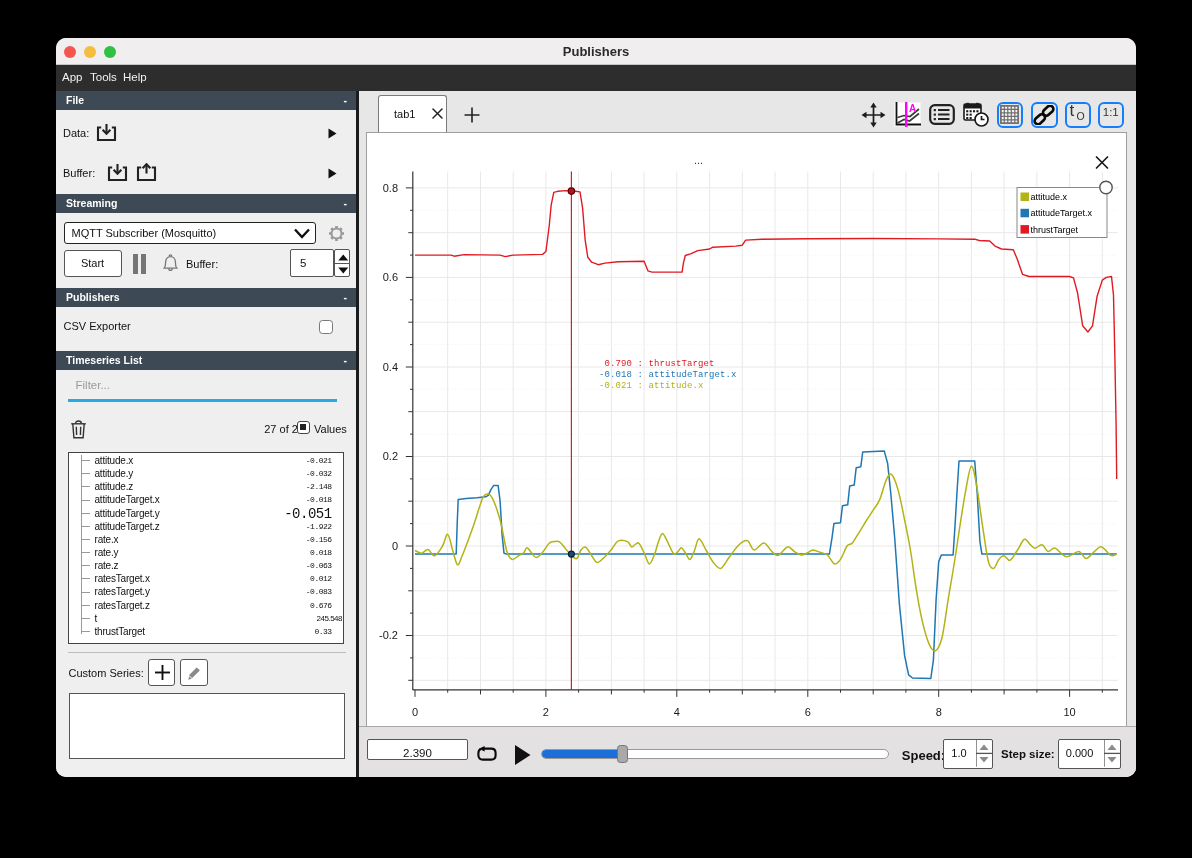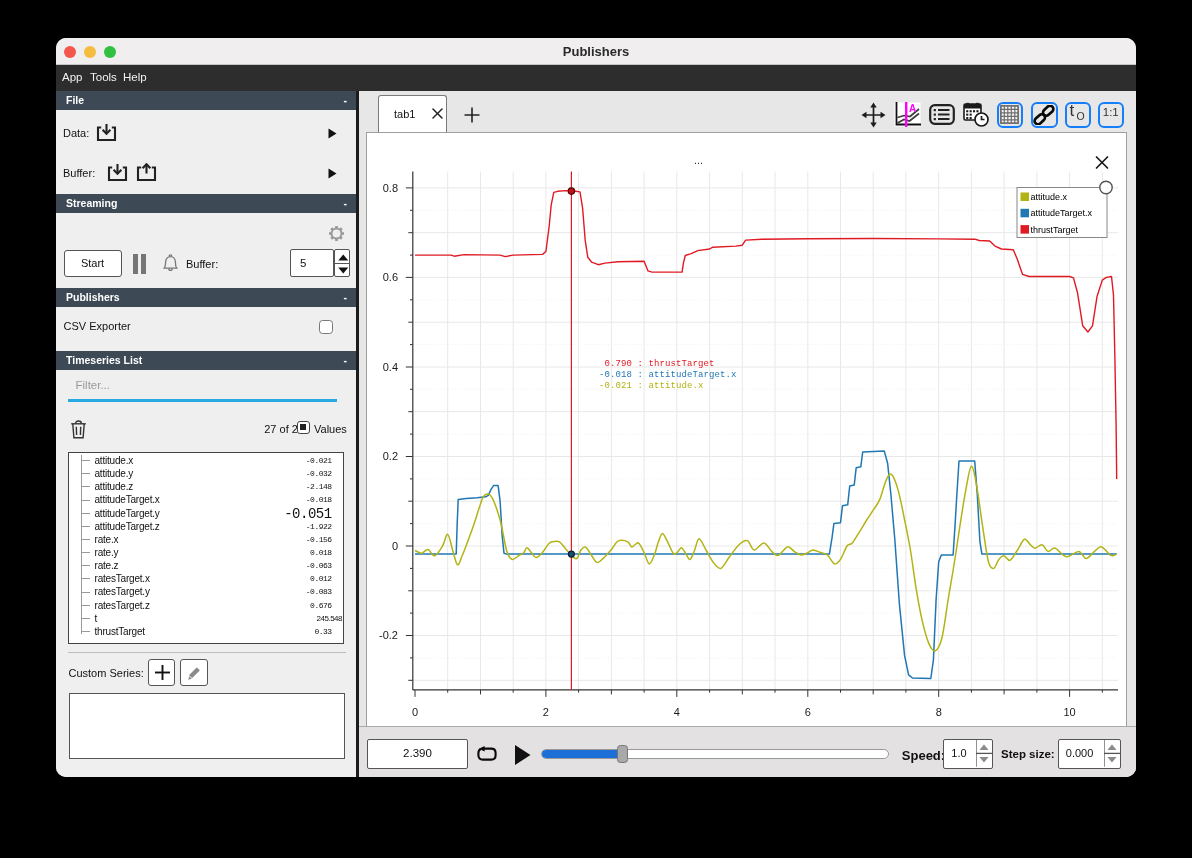--- a/index.html
+++ b/index.html
@@ -48,20 +48,26 @@
           <path d="M5.2,4.5 H2 V17 H19 V4.5 H15.8"></path>
           <path d="M10.5,10.5 V1.6"></path>
           <path d="M6.6,5.2 L10.5,1.2 L14.4,5.2" fill="none"></path>
         </g>
       </svg></div>
   <svg class="abs" style="left:272px;top:130px" width="9" height="11" viewBox="0 0 9 11">
       <path d="M0.5,0.5 L8.5,5.5 L0.5,10.5 Z" fill="#111"></path>
     </svg>
 
   <div class="hdr" style="top:156px">Streaming<span class="minus">-</span></div>
+  <div class="abs" style="left:7.5px;top:184px;width:252px;height:22px;background:#fff;border:1.8px solid #222;border-radius:3px">
+    <div style="position:absolute;left:7px;top:4px;font-size:11px;color:#111">MQTT Subscriber (Mosquitto)</div>
+    <svg style="position:absolute;right:5px;top:5px" width="16" height="11" viewBox="0 0 16 11">
+        <path d="M1,1.5 L8,9 L15,1.5" fill="none" stroke="#111" stroke-width="2.4"></path>
+      </svg>
+  </div>
   <div class="abs" style="left:272px;top:187px"><svg width="17" height="17" viewBox="0 0 17 17">
         <g fill="none" stroke="#999">
 <circle cx="8.5" cy="8.5" r="5.0" stroke-width="2.0"></circle>
 <g stroke-width="2.7">
 <line x1="8.5" y1="1.0" x2="8.5" y2="3.0"></line>
             <line x1="8.5" y1="14.0" x2="8.5" y2="16.0"></line>
 <line x1="1.0" y1="8.5" x2="3.0" y2="8.5"></line>
             <line x1="14.0" y1="8.5" x2="16.0" y2="8.5"></line>
 <line x1="3.2" y1="3.2" x2="4.6" y2="4.6"></line>
             <line x1="12.4" y1="12.4" x2="13.8" y2="13.8"></line>
@@ -430,21 +436,21 @@
 <rect x="653.5" y="59.5" width="8.5" height="8.5" fill="#b2b314"></rect>
 <rect x="653.5" y="75.8" width="8.5" height="8.5" fill="#1f77b4"></rect>
 <rect x="653.5" y="92.1" width="8.5" height="8.5" fill="#e01a22"></rect>
 <text x="663.5" y="67" font-size="9">attitude.x</text>
 <text x="663.5" y="83.3" font-size="9">attitudeTarget.x</text>
 <text x="663.5" y="99.6" font-size="9">thrustTarget</text>
 <circle cx="739" cy="54.5" r="6.2" fill="#fff" stroke="#555" stroke-width="1.4"></circle>
 </svg></div>
 
   <div class="abs" style="left:302.5px;top:688px;width:777.5px;height:51px;background:#e3e1e1;border-top:1px solid #aaa"></div>
-  <div class="abs" style="left:311px;top:701px;width:101px;height:30px;background:#fff;border:1.4px solid #555;border-radius:2px;text-align:center;line-height:27px;color:#111;font-size:11.5px">2.390</div>
+  <div class="abs" style="left:311px;top:701px;width:101px;height:21px;background:#fff;border:1.4px solid #555;border-radius:2px;text-align:center;line-height:27px;color:#111;font-size:11.5px">2.390</div>
   <div class="abs" style="left:420px;top:708px"><svg width="22" height="17" viewBox="0 0 22 17">
         <path d="M7,2.6 H15.2 C17.9,2.6 19.6,4.3 19.6,7.0 V9.2 C19.6,11.9 17.9,13.6 15.2,13.6 H6.8 C4.1,13.6 2.4,11.9 2.4,9.2 V7.0 C2.4,5.0 3.4,3.6 5.0,3.0" fill="none" stroke="#0a0a0a" stroke-width="2.1"></path>
         <path d="M8.6,0 L2.9,2.7 L8.6,5.4 Z" fill="#0a0a0a" stroke="none"></path>
       </svg></div>
   <svg class="abs" style="left:458px;top:705.5px" width="17" height="22" viewBox="0 0 17 22">
       <path d="M1,1 L16.5,11 L1,21 Z" fill="#111"></path>
     </svg>
   <div class="abs" style="left:485px;top:711px;width:348px;height:10px;background:#fff;border:1px solid #999;border-radius:5px">
     <div style="position:absolute;left:0;top:0;width:81px;height:8px;background:#1b6fd6;border-radius:5px"></div>
     </div>

